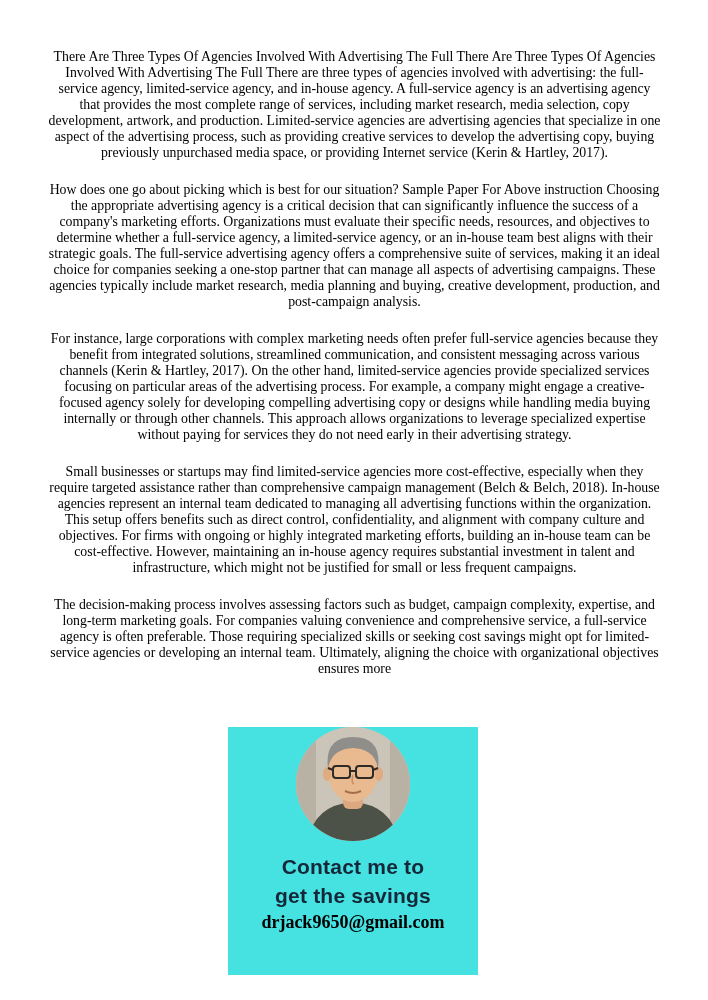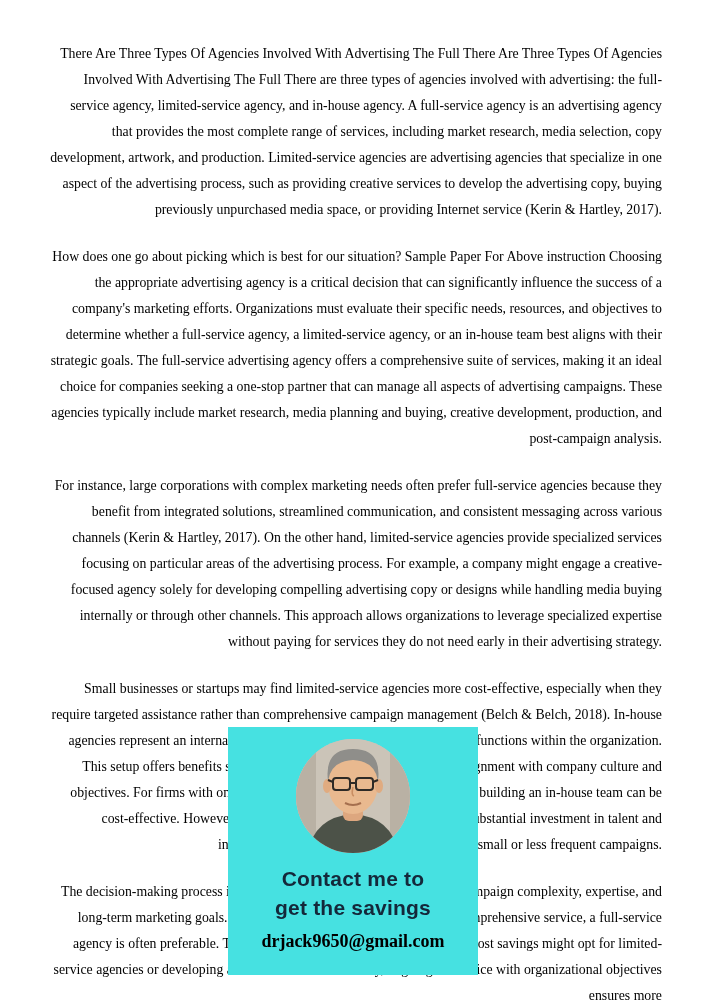--- a/index.html
+++ b/index.html
@@ -14,38 +14,37 @@
     overflow: hidden;
     font-family: "Liberation Serif", serif;
   }
   .page {
     position: absolute;
     left: 47px;
     top: 33px;
     width: 615px;
   }
   .page p {
-    margin: 8px 0 21px 0;
+    margin: 16px 0 21px 0;
     font-size: 13.8px;
-    line-height: 26px;
+    line-height: 16px;
     color: #000000;
-    text-align: right;
+    text-align: center;
   }
   .overlay {
     position: absolute;
     left: 228px;
     top: 727px;
     width: 250px;
     height: 248px;
     background: #46e1e1; 
     display: flex;
     flex-direction: column;
     align-items: center;
     box-sizing: border-box;
-    padding-top: 12px;
   }
   .avatar {
     width: 114px;
     height: 114px;
     border-radius: 50%;
     overflow: hidden;
     flex: none;
     background: #cbc4b8;
   }
   .headline {
@@ -56,21 +55,21 @@
     color: #14283a;
     text-align: center;
     margin-top: 11px;
     letter-spacing: 0.2px;
   }
   .email {
     font-family: "Liberation Serif", serif;
     font-weight: 700;
     font-size: 18px;
     color: #000000;
-    margin-top: 9px;
+    margin-top: 2px;
     text-align: center;
   }
 </style>
 </head>
 <body>
 
 <div class="page">
   <p>There Are Three Types Of Agencies Involved With Advertising The Full There Are Three Types Of Agencies Involved With Advertising The Full There are three types of agencies involved with advertising: the full-service agency, limited-service agency, and in-house agency. A full-service agency is an advertising agency that provides the most complete range of services, including market research, media selection, copy development, artwork, and production. Limited-service agencies are advertising agencies that specialize in one aspect of the advertising process, such as providing creative services to develop the advertising copy, buying previously unpurchased media space, or providing Internet service (Kerin &amp; Hartley, 2017).</p>
   <p>How does one go about picking which is best for our situation? Sample Paper For Above instruction Choosing the appropriate advertising agency is a critical decision that can significantly influence the success of a company's marketing efforts. Organizations must evaluate their specific needs, resources, and objectives to determine whether a full-service agency, a limited-service agency, or an in-house team best aligns with their strategic goals. The full-service advertising agency offers a comprehensive suite of services, making it an ideal choice for companies seeking a one-stop partner that can manage all aspects of advertising campaigns. These agencies typically include market research, media planning and buying, creative development, production, and post-campaign analysis.</p>
   <p>For instance, large corporations with complex marketing needs often prefer full-service agencies because they benefit from integrated solutions, streamlined communication, and consistent messaging across various channels (Kerin &amp; Hartley, 2017). On the other hand, limited-service agencies provide specialized services focusing on particular areas of the advertising process. For example, a company might engage a creative-focused agency solely for developing compelling advertising copy or designs while handling media buying internally or through other channels. This approach allows organizations to leverage specialized expertise without paying for services they do not need early in their advertising strategy.</p>

